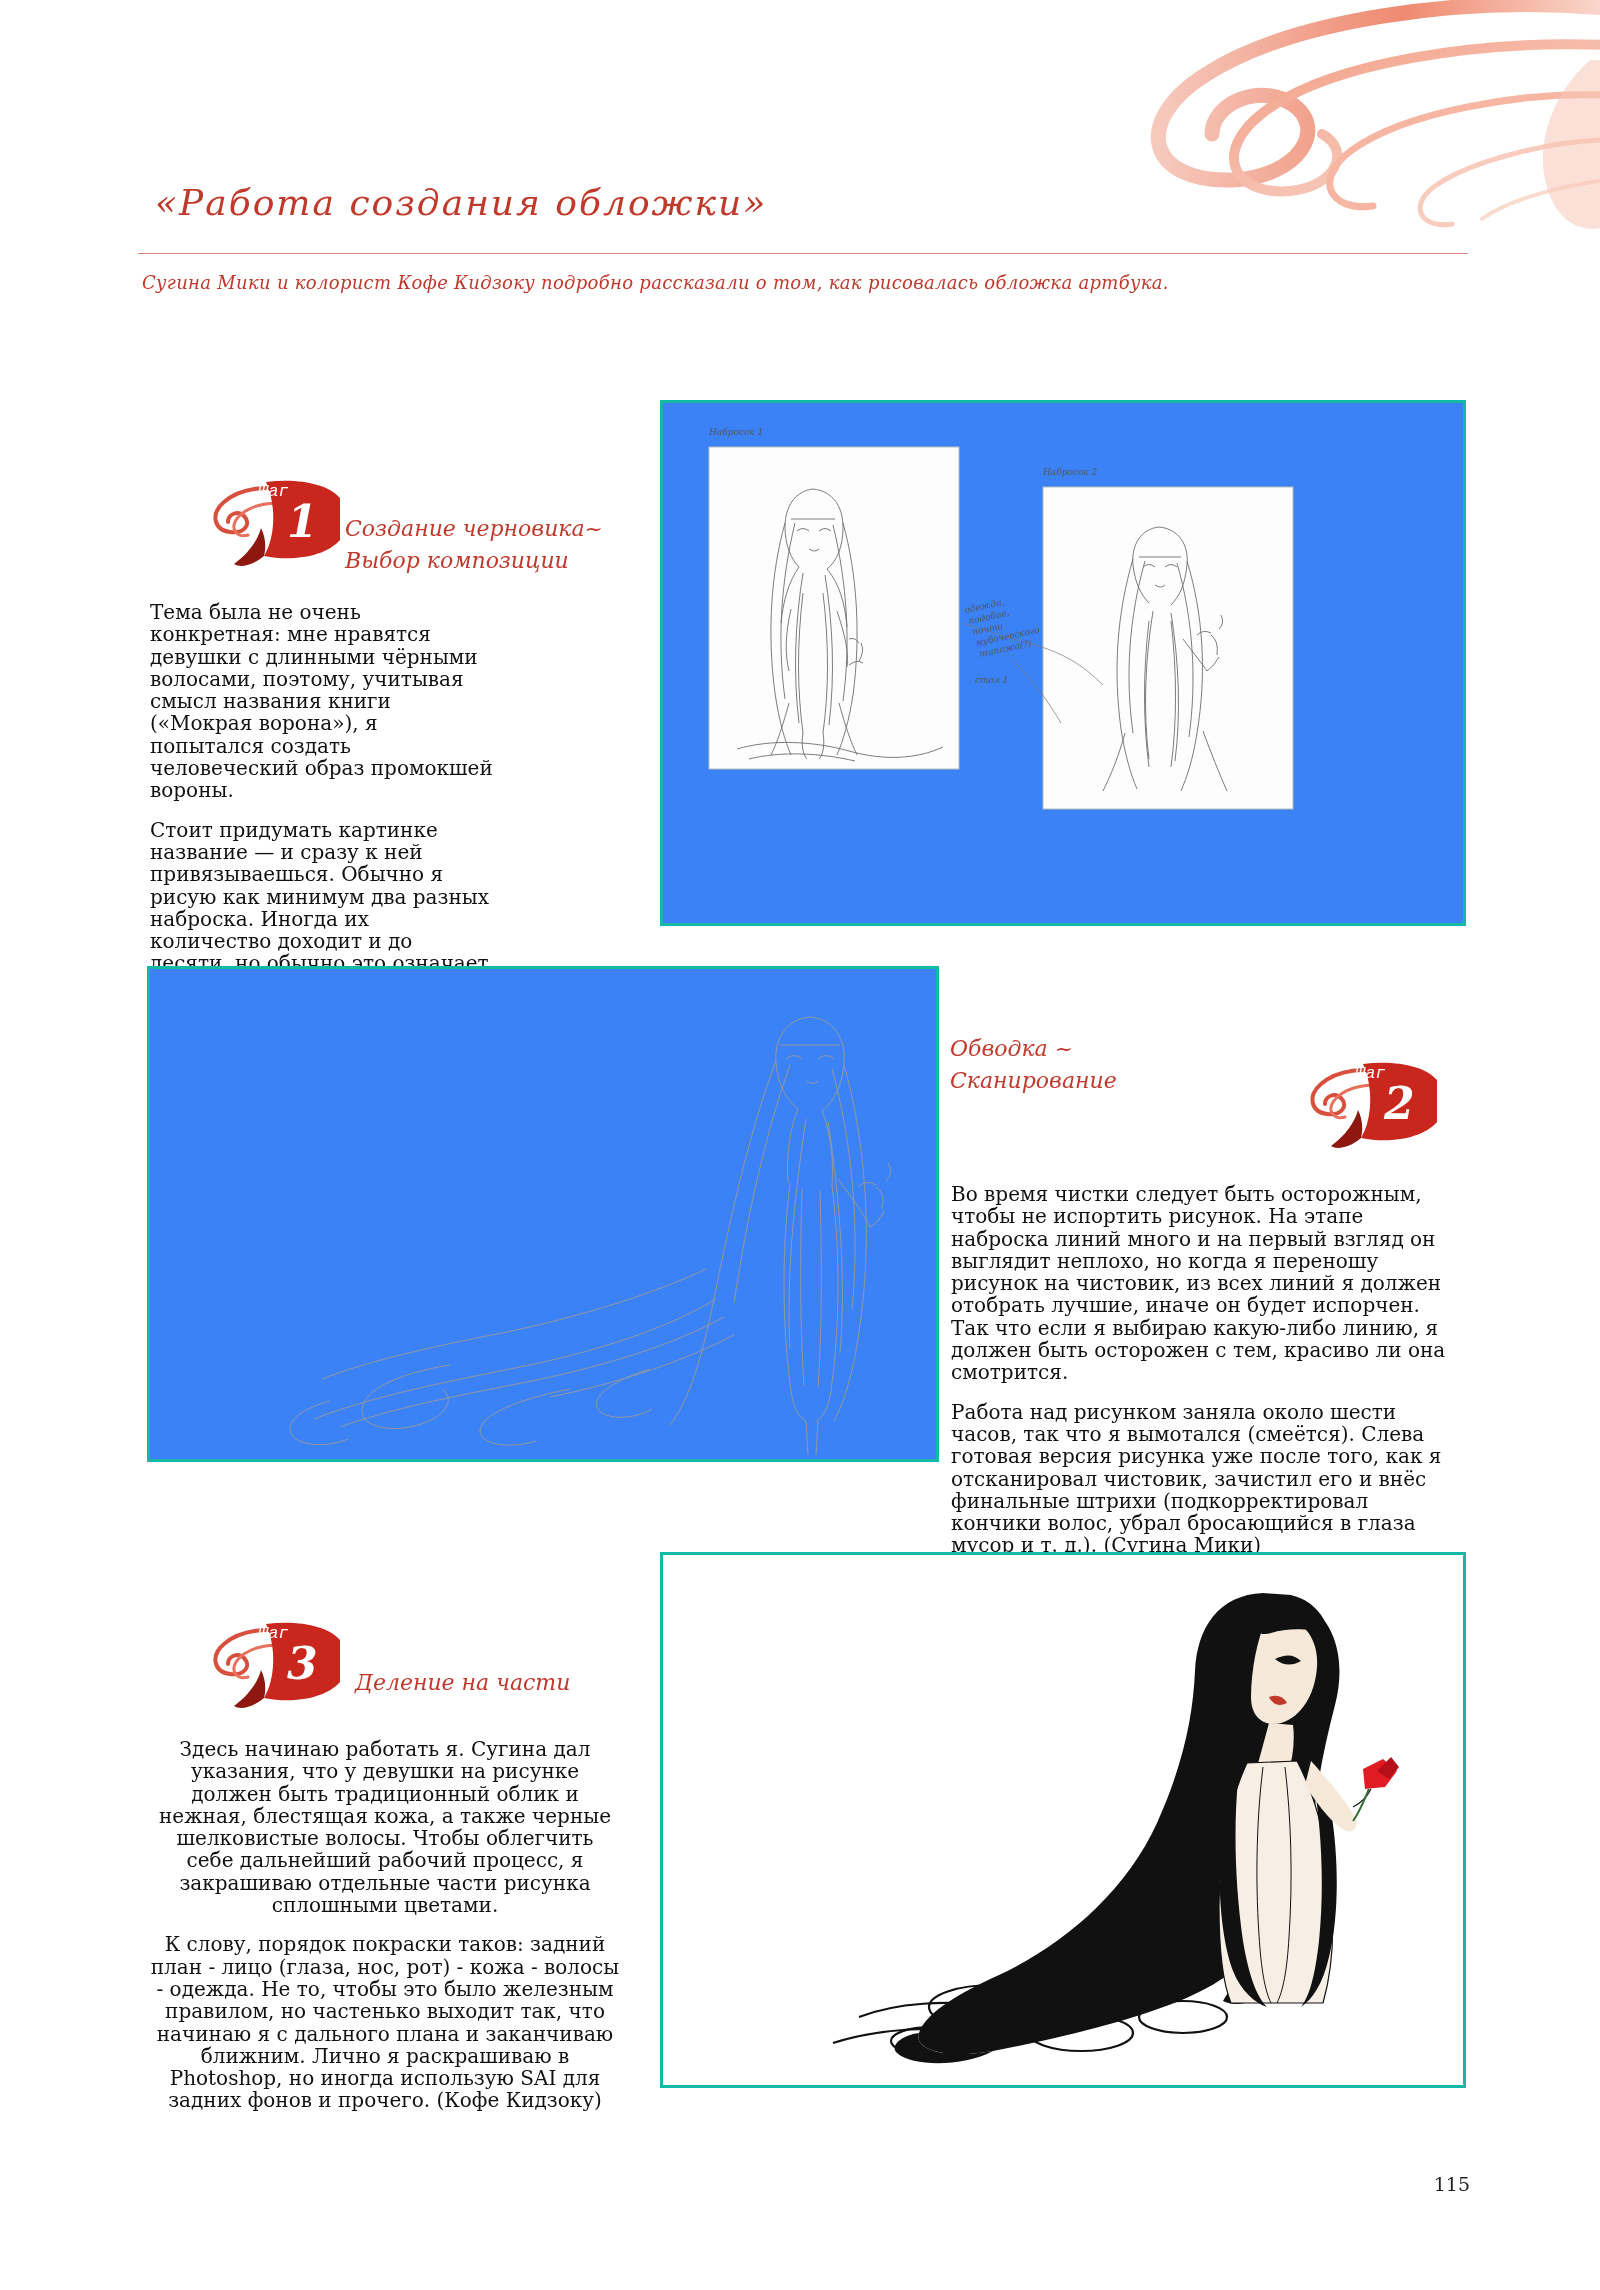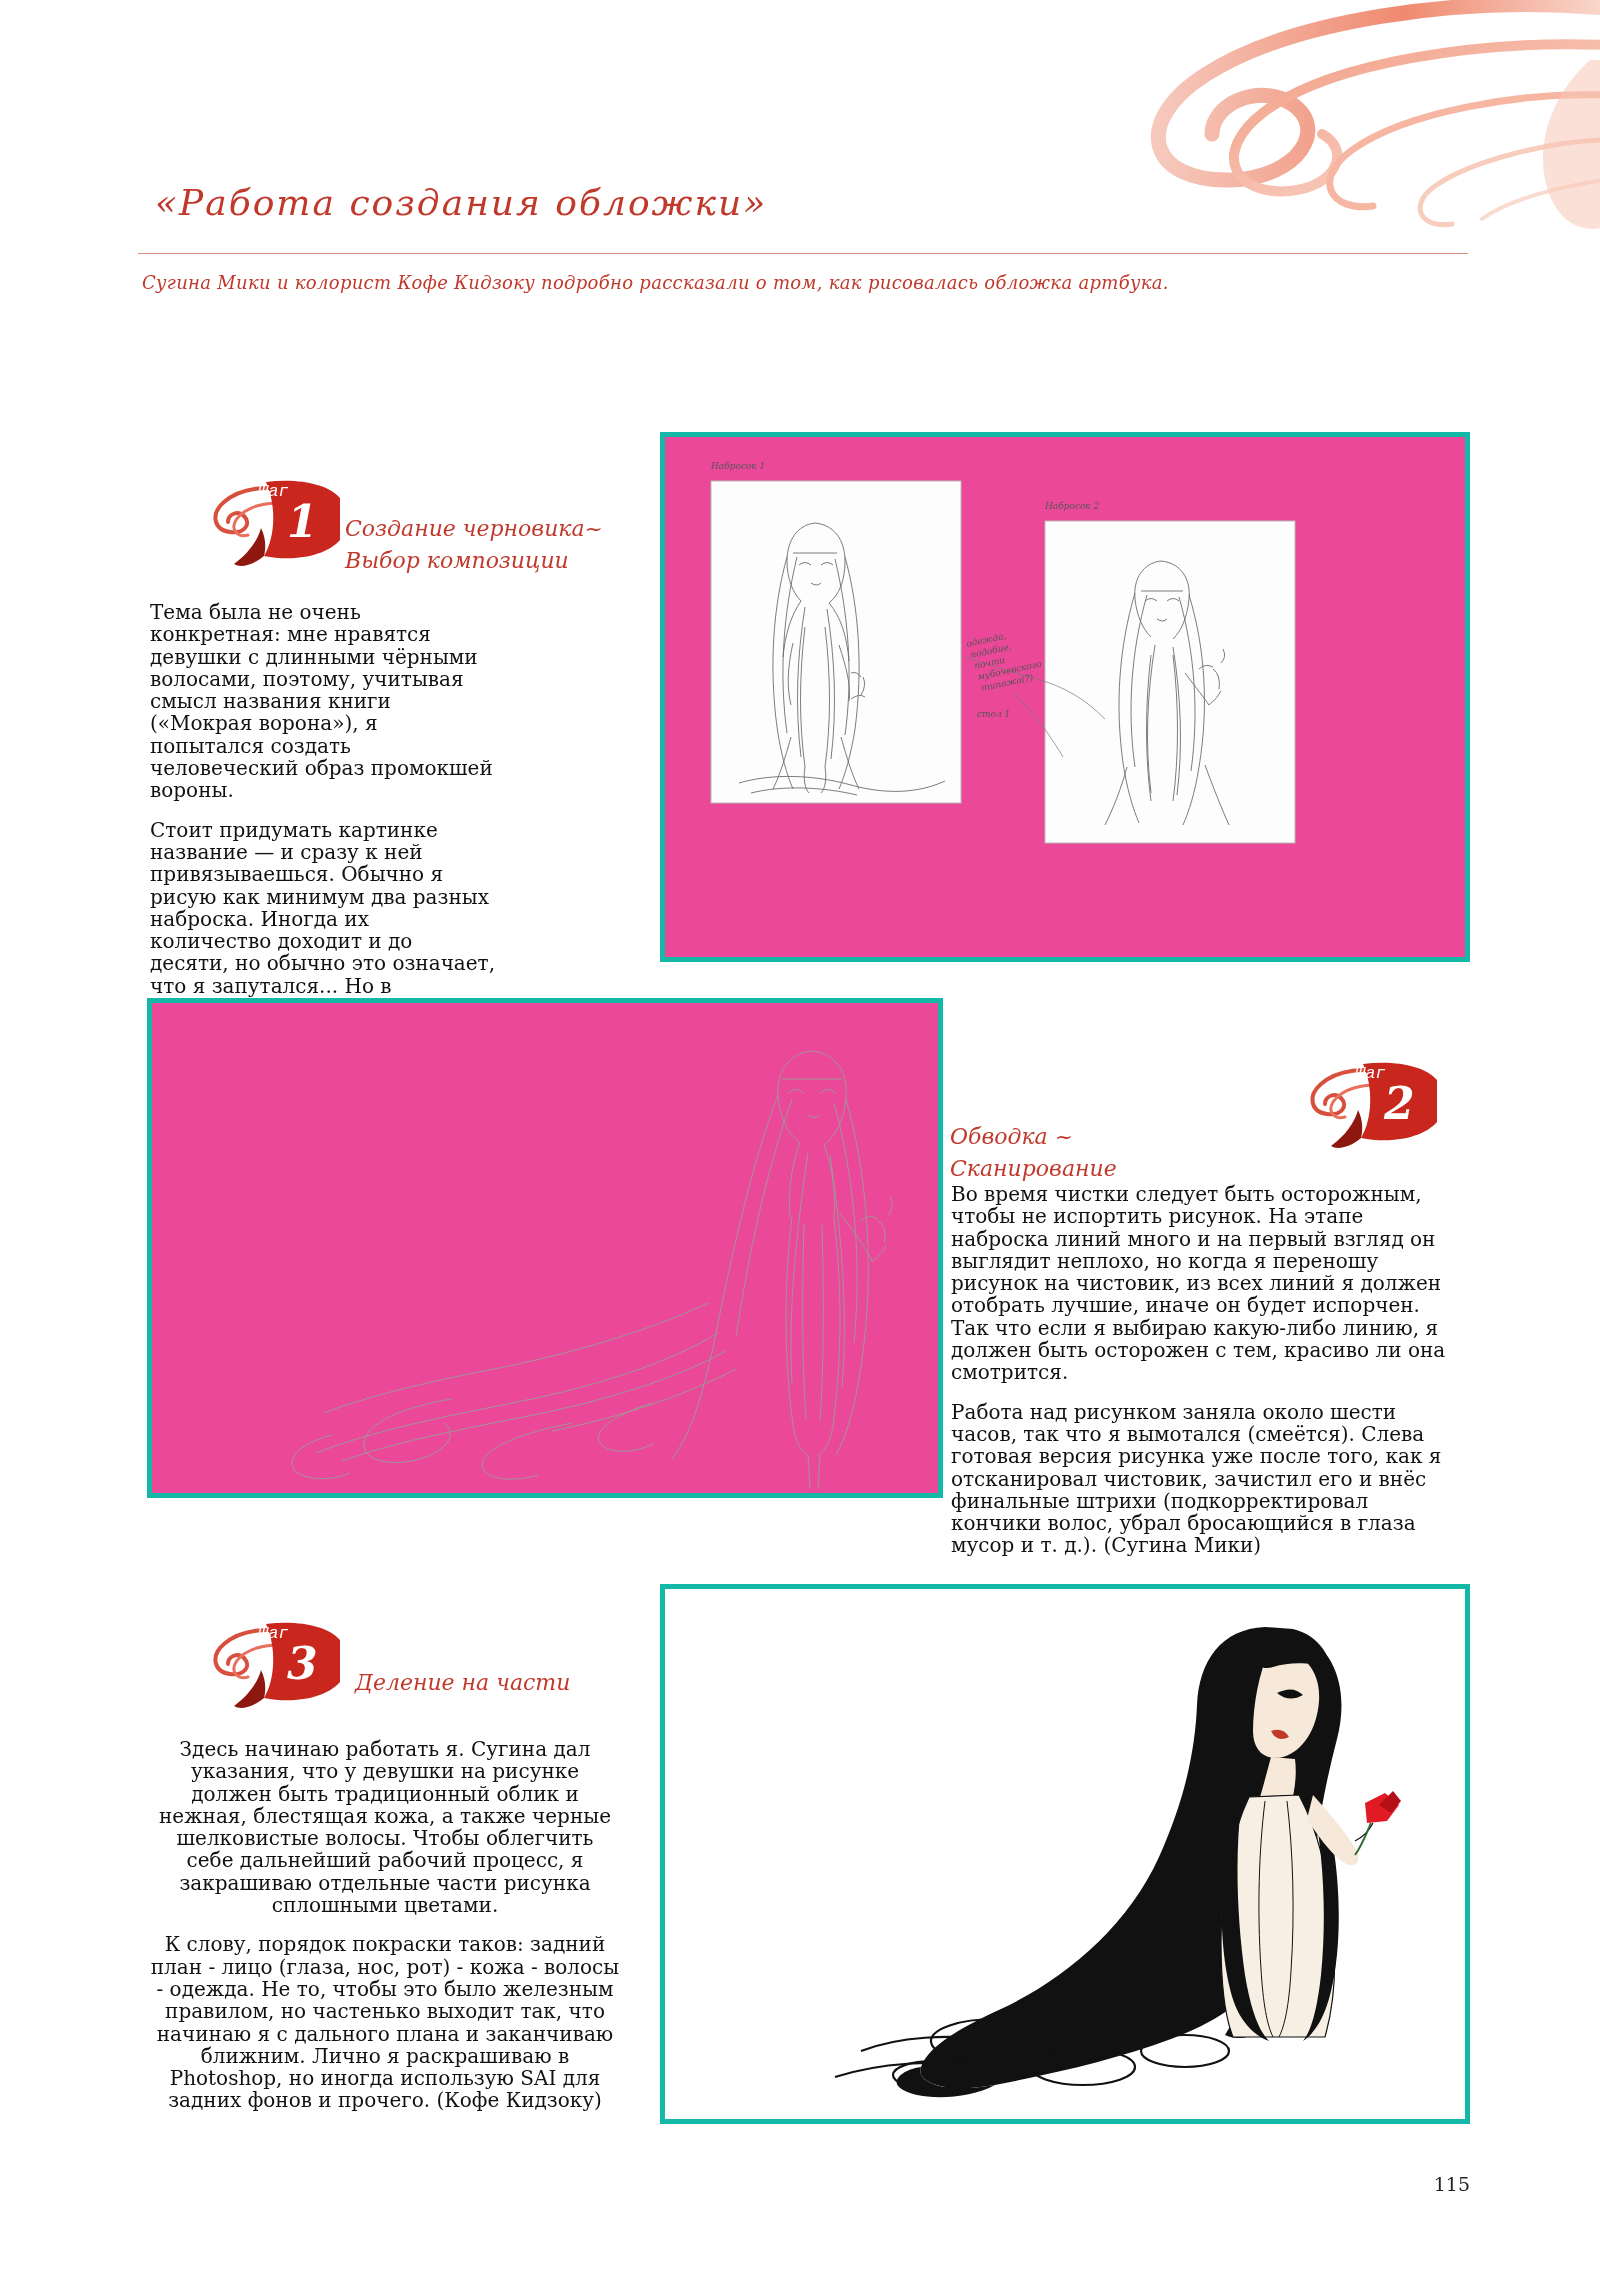--- a/index.html
+++ b/index.html
@@ -115,24 +115,23 @@
     line-height: 22.3px;
     color: #111111;
     text-align: left;
   }
   .body-text p { margin: 0 0 17px 0; }
   .body-text p:last-child { margin-bottom: 0; }
 
   
   .frame {
     position: absolute;
-    border: 5px solid #14b8a6;
-    background: #ec4899;
+    border: 3px solid #14b8a6;
+    background: #3b82f6;
     overflow: hidden;
-    margin-top: 32px;
   }
   .frame svg { display: block; }
 
   .page-number {
     position: absolute;
     right: 130px;
     bottom: 95px;
     font-family: "DejaVu Serif", serif;
     font-size: 19px;
     color: #222;
@@ -334,21 +333,21 @@
     <svg class="ribbon" viewBox="0 0 200 92" width="200" height="92">
       <path d="M150 14 C 120 6, 92 10, 76 24 C 62 36, 66 52, 82 54 C 96 56, 104 46, 96 38 C 90 32, 80 36, 80 44" fill="none" stroke="#d94f3d" stroke-width="4" stroke-linecap="round"></path>
       <path d="M146 26 C 116 22, 96 30, 88 42 C 82 52, 90 60, 100 57" fill="none" stroke="#e8705c" stroke-width="3" stroke-linecap="round"></path>
       <path d="M118 4 C 150 0, 180 6, 192 20 L 192 62 C 178 78, 146 84, 116 78 C 128 58, 128 26, 118 4 Z" fill="#c9261d"></path>
       <path d="M116 78 C 104 88, 92 90, 86 86 C 100 76, 110 62, 113 50 C 118 60, 118 70, 116 78 Z" fill="#8e1810"></path>
     </svg>
     <span class="step-word" style="left:110px; top:4px;">Шаг</span>
     <span class="step-num" style="left:139px; top:18px;">2</span>
   </div>
 
-  <div class="step-title" style="left:950px; top:1121px; width:300px;">
+  <div class="step-title" style="left:950px; top:1033px; width:300px;">
     <div>Обводка ~</div>
     <div>Сканирование</div>
   </div>
 
   <div class="body-text" style="left:951px; top:1183px; width:510px;">
     <p>Во время чистки следует быть осторожным, чтобы не испортить рисунок. На этапе наброска линий много и на первый взгляд он выглядит неплохо, но когда я переношу рисунок на чистовик, из всех линий я должен отобрать лучшие, иначе он будет испорчен. Так что если я выбираю какую-либо линию, я должен быть осторожен с тем, красиво ли она смотрится.</p>
     <p>Работа над рисунком заняла около шести часов, так что я вымотался (смеётся). Слева готовая версия рисунка уже после того, как я отсканировал чистовик, зачистил его и внёс финальные штрихи (подкорректировал кончики волос, убрал бросающийся в глаза мусор и т. д.). (Сугина Мики)</p>
   </div>
 
   <div class="step-badge" style="left:148px; top:1620px;">

